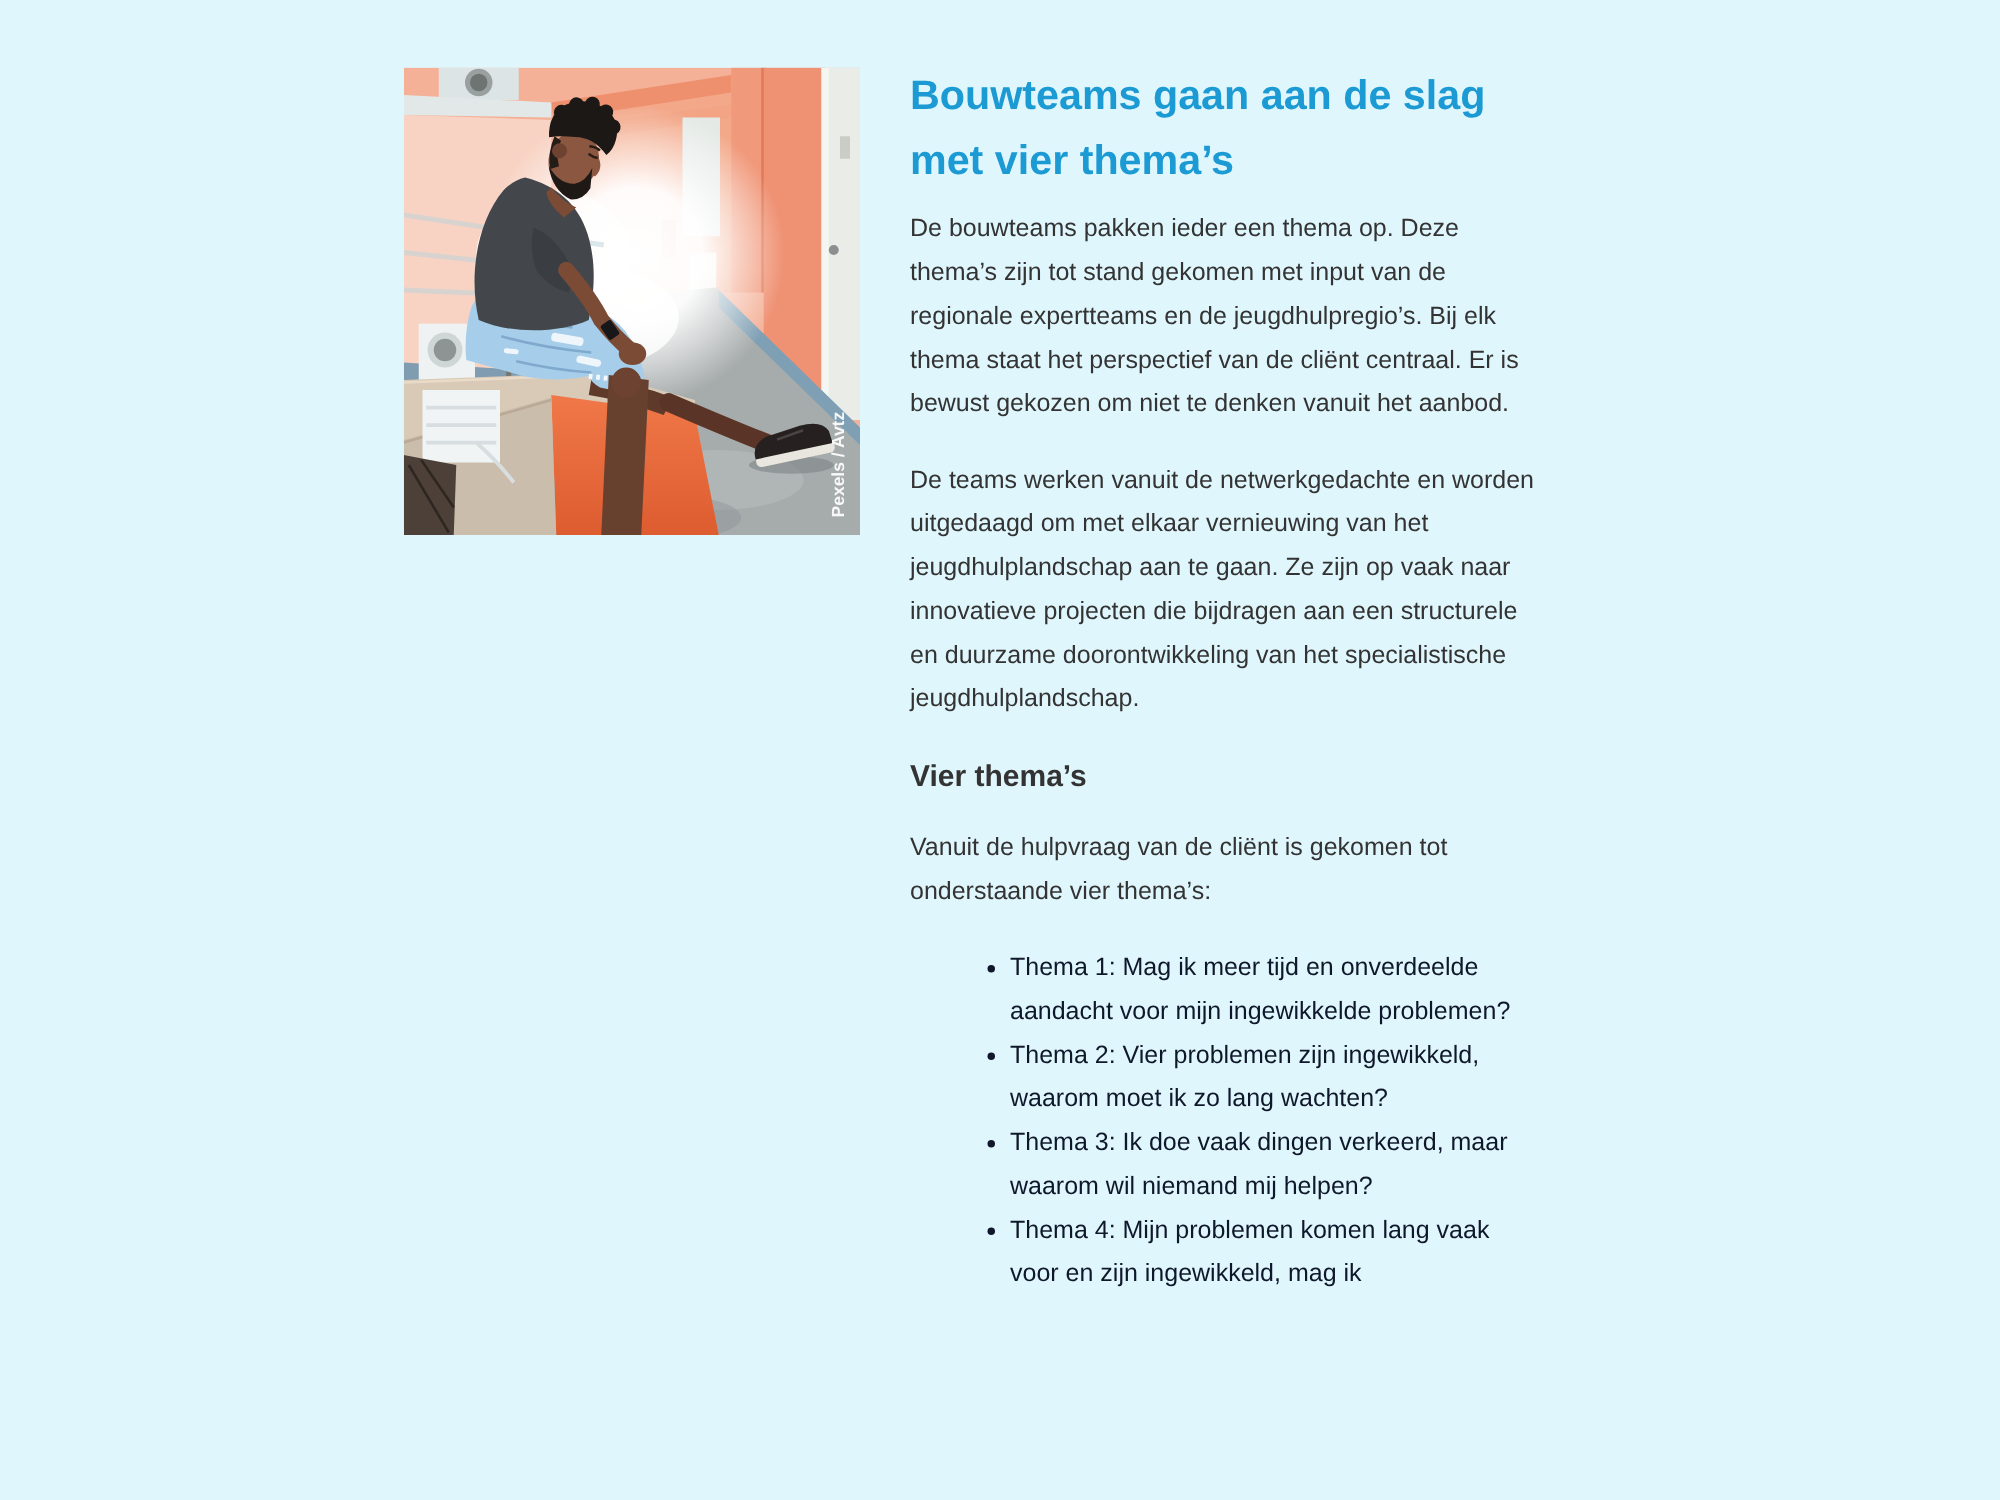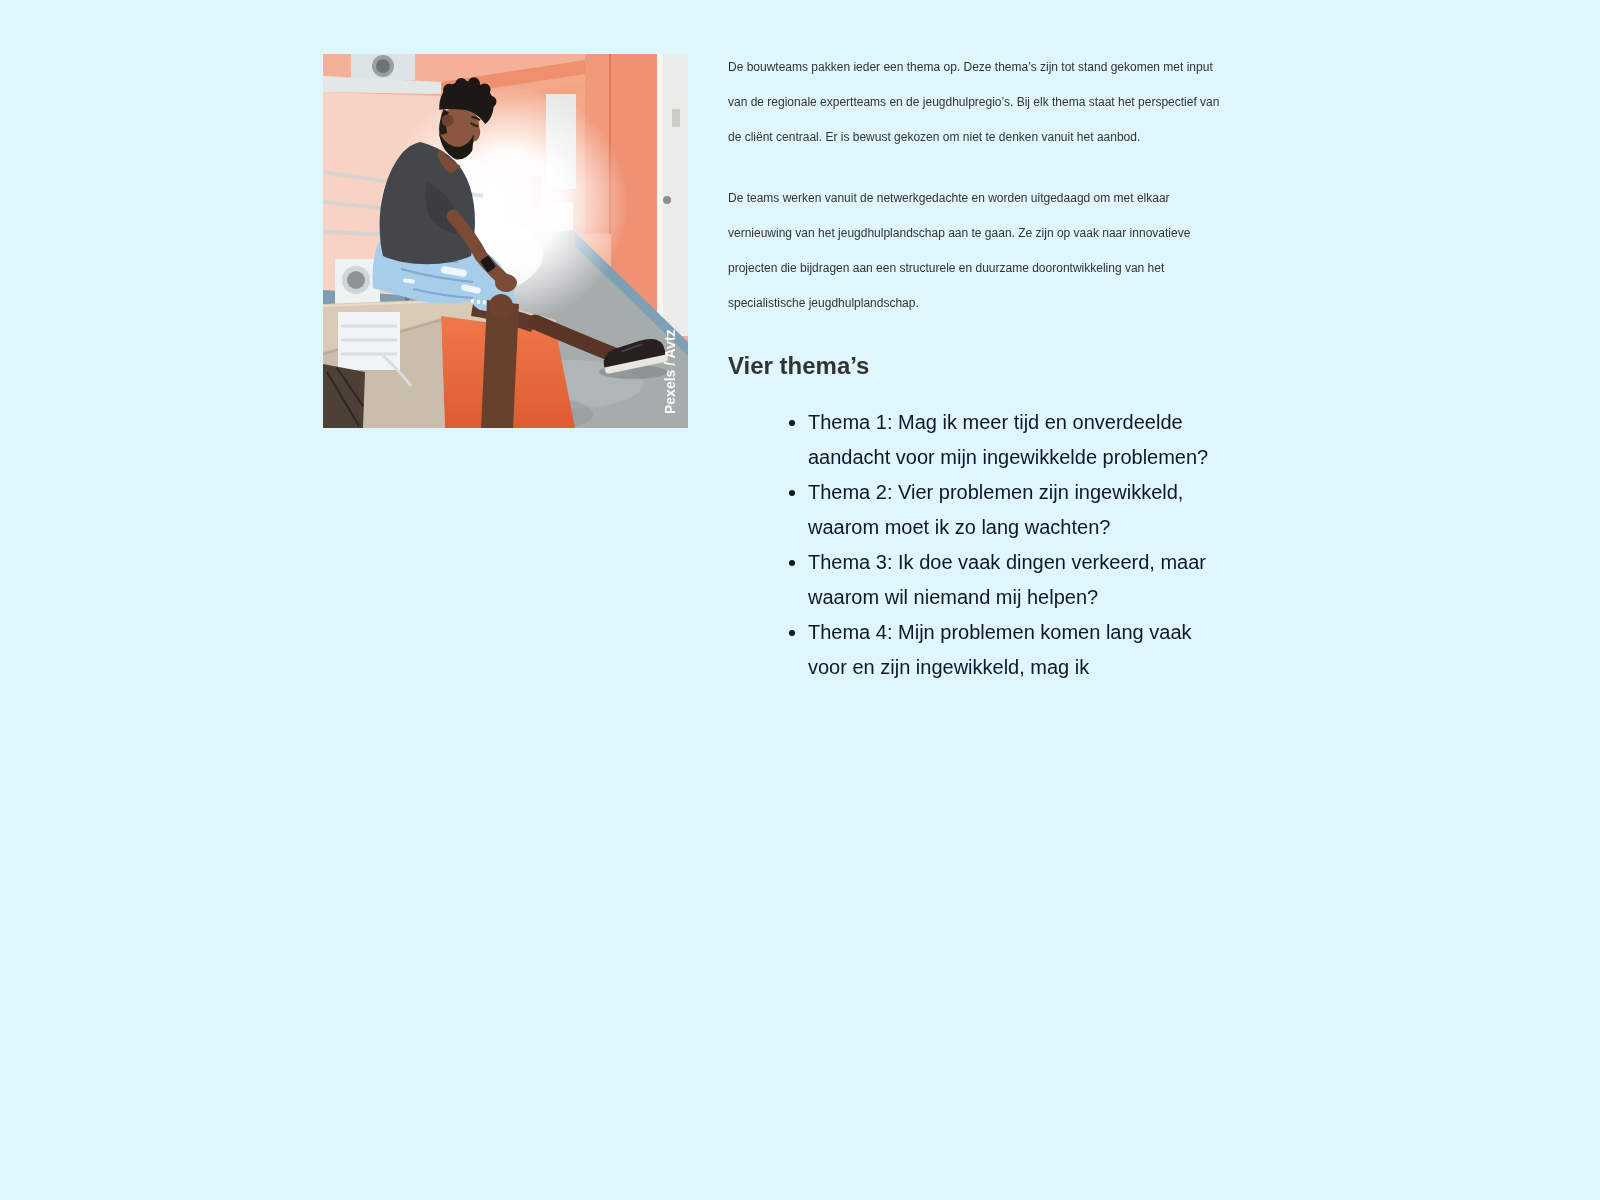--- a/index.html
+++ b/index.html
@@ -29,21 +29,21 @@
   }
   .title {
     margin: 0 0 12px 0;
     font-size: 33px;
     line-height: 52px;
     font-weight: bold;
     color: #1b9ad3;
   }
   .text-col p {
     margin: 0 0 26px 0;
-    font-size: 12px;
+    font-size: 20px;
     line-height: 35px;
     color: #333333;
   }
   .sub {
     margin: 32px 0 26px 0;
     font-size: 24px;
     line-height: 26px;
     font-weight: bold;
     color: #333333;
   }
@@ -204,23 +204,25 @@
           <path d="M146,66 q5,2 8,1" stroke="#2c2018" stroke-width="2" fill="none"></path>
           <path d="M145,60 q6,-1 9,1" stroke="#241b14" stroke-width="2" fill="none"></path>
         </g>
       </g>
 
       <text transform="translate(352,360) rotate(-90)" font-size="14" font-weight="bold" fill="#ffffff" opacity="0.92" font-family="Liberation Sans, sans-serif">Pexels / Avtz</text>
     </svg>
   </div>
 
   <div class="text-col">
+    <h1 class="title">Bouwteams gaan aan de slag met vier thema’s</h1>
     <p>De bouwteams pakken ieder een thema op. Deze thema’s zijn tot stand gekomen met input van de regionale expertteams en de jeugdhulpregio’s. Bij elk thema staat het perspectief van de cliënt centraal. Er is bewust gekozen om niet te denken vanuit het aanbod.</p>
     <p>De teams werken vanuit de netwerkgedachte en worden uitgedaagd om met elkaar vernieuwing van het jeugdhulplandschap aan te gaan. Ze zijn op vaak naar innovatieve projecten die bijdragen aan een structurele en duurzame doorontwikkeling van het specialistische jeugdhulplandschap.</p>
     <h2 class="sub">Vier thema’s</h2>
+    <p>Vanuit de hulpvraag van de cliënt is gekomen tot onderstaande vier thema’s:</p>
     <ul class="themes">
       <li>Thema 1: Mag ik meer tijd en onverdeelde aandacht voor mijn ingewikkelde problemen?</li>
       <li>Thema 2: Vier problemen zijn ingewikkeld, waarom moet ik zo lang wachten?</li>
       <li>Thema 3: Ik doe vaak dingen verkeerd, maar waarom wil niemand mij helpen?</li>
       <li>Thema 4: Mijn problemen komen lang vaak voor en zijn ingewikkeld, mag ik</li>
     </ul>
   </div>
 
 </div>
 

